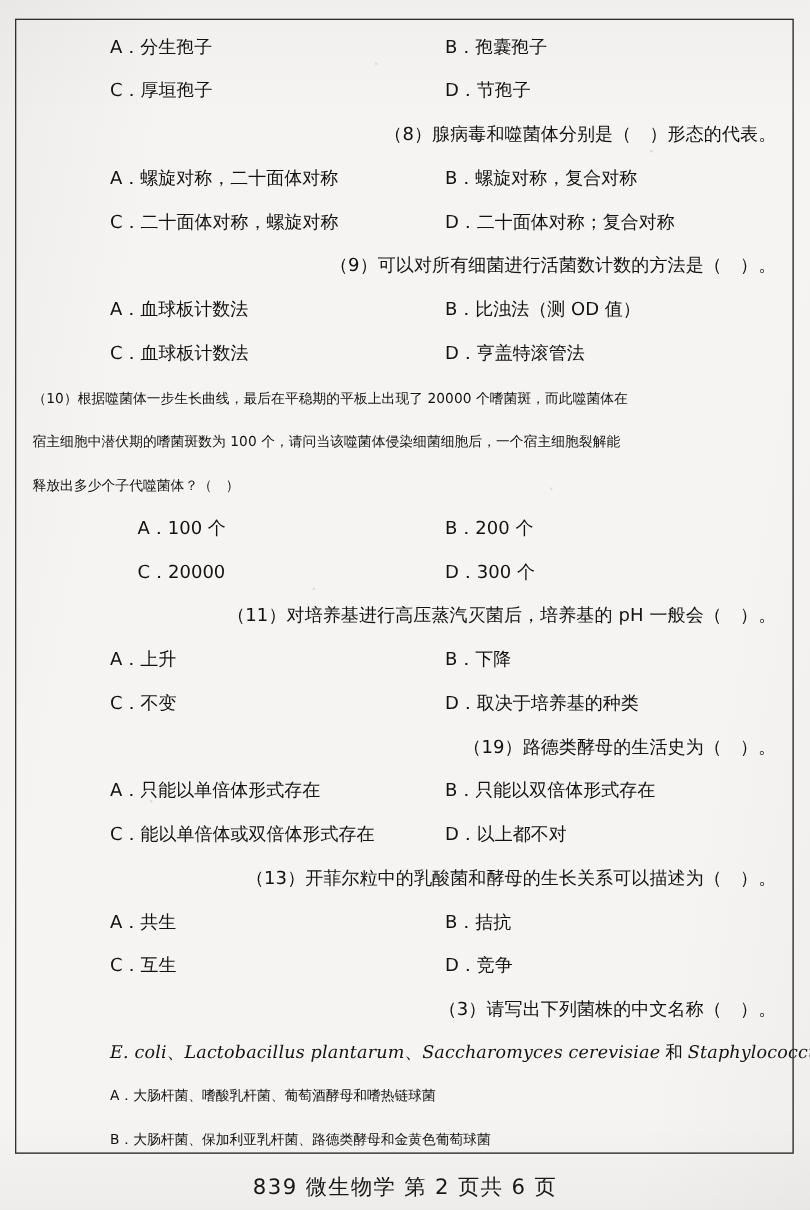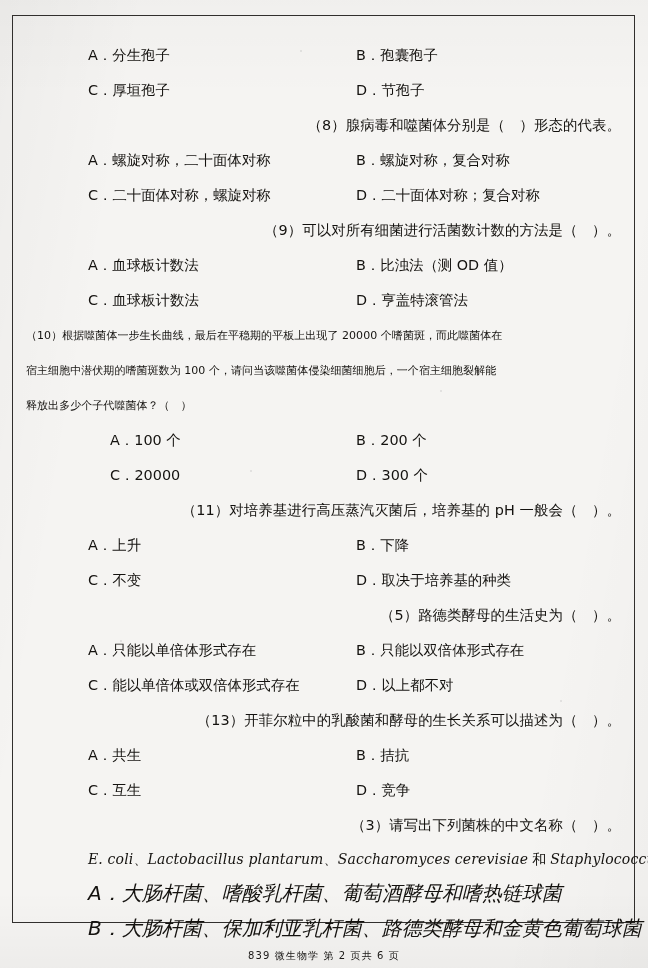--- a/index.html
+++ b/index.html
@@ -40,21 +40,21 @@
     content:"";
     position:absolute;
     left:-1px; top:-1px; right:-1px; bottom:-1px;
     border:0.6px solid rgba(60,58,54,0.35);
     pointer-events:none;
   }
 
   .content {
     position: absolute;
     left: 12px;
-    top: 32px;
+    top: 15px;
     width: 623px;
     height: 780px;
     box-sizing: border-box;
     padding: 6px 14px 0 14px;
   }
 
   
   .stem {
     font-size: 14.4px;
     line-height: 35px;
@@ -72,25 +72,24 @@
   .opts {
     display: flex;
     line-height: 35px;
     font-size: 14.4px;
   }
   .opt-a { width: 330px; padding-left: 62px; box-sizing: border-box; white-space: nowrap; }
   .opt-b { padding-left: 0px; white-space: nowrap; }
 
   
   .opt-full {
-    font-size: 20px;
+    font-size: 11px;
     line-height: 35px;
     padding-left: 62px;
     white-space: nowrap;
-    font-style: italic;
   }
 
   .latin {
     font-family: "DejaVu Serif", "Liberation Serif", serif;
     font-style: italic;
     font-size: 14px;
     line-height: 33px;
     padding-left: 62px;
     white-space: nowrap;
     letter-spacing: 0.15px;
@@ -100,24 +99,23 @@
     font-style: normal;
   }
 
   
   .footer {
     position: absolute;
     left: 0;
     top: 938px;
     width: 648px;
     text-align: center;
-    font-size: 10px;
+    font-size: 17px;
     letter-spacing: 1.1px;
     color: #1a1816;
-    margin-top: 11px;
   }
 
   
   .speck {
     position: absolute;
     background: rgba(0,0,0,0.10);
     border-radius: 50%;
     pointer-events: none;
   }
 </style>
@@ -181,21 +179,21 @@
   <div class="stem">（11）对培养基进行高压蒸汽灭菌后，培养基的 pH 一般会（　）。</div>
   <div class="opts">
     <span class="opt-a">A．上升</span>
     <span class="opt-b">B．下降</span>
   </div>
   <div class="opts">
     <span class="opt-a">C．不变</span>
     <span class="opt-b">D．取决于培养基的种类</span>
   </div>
 
-  <div class="stem">（5）路德类酵母的生活史为（　）。</div>
+  <div class="stem">（19）路德类酵母的生活史为（　）。</div>
   <div class="opts">
     <span class="opt-a">A．只能以单倍体形式存在</span>
     <span class="opt-b">B．只能以双倍体形式存在</span>
   </div>
   <div class="opts">
     <span class="opt-a">C．能以单倍体或双倍体形式存在</span>
     <span class="opt-b">D．以上都不对</span>
   </div>
 
   <div class="stem">（13）开菲尔粒中的乳酸菌和酵母的生长关系可以描述为（　）。</div>

